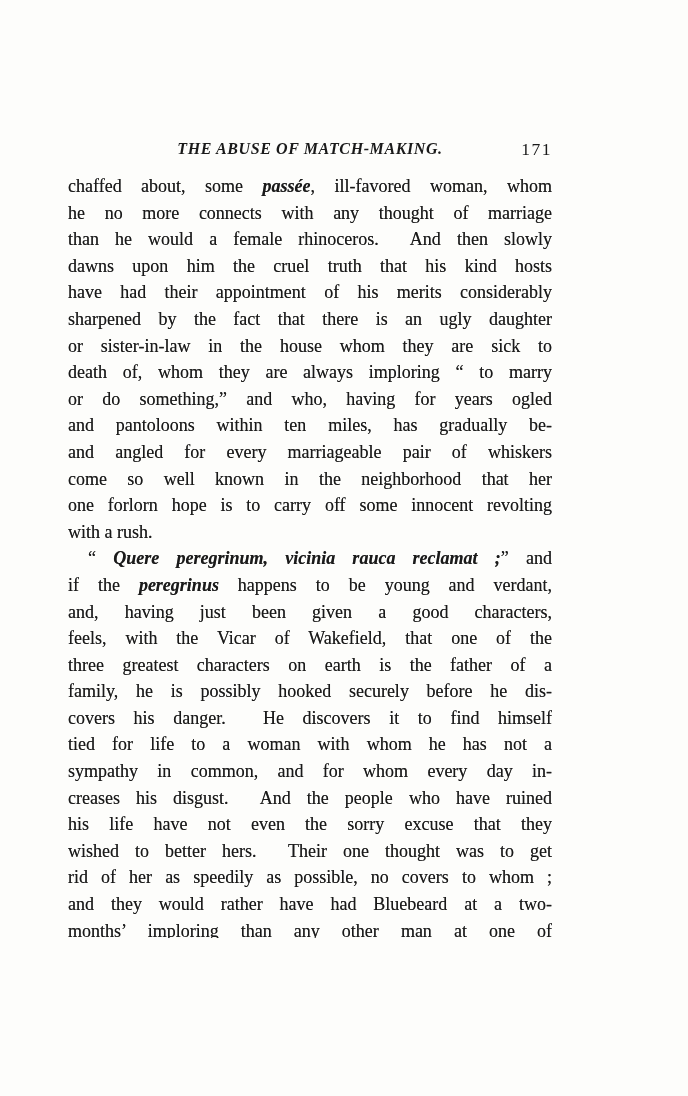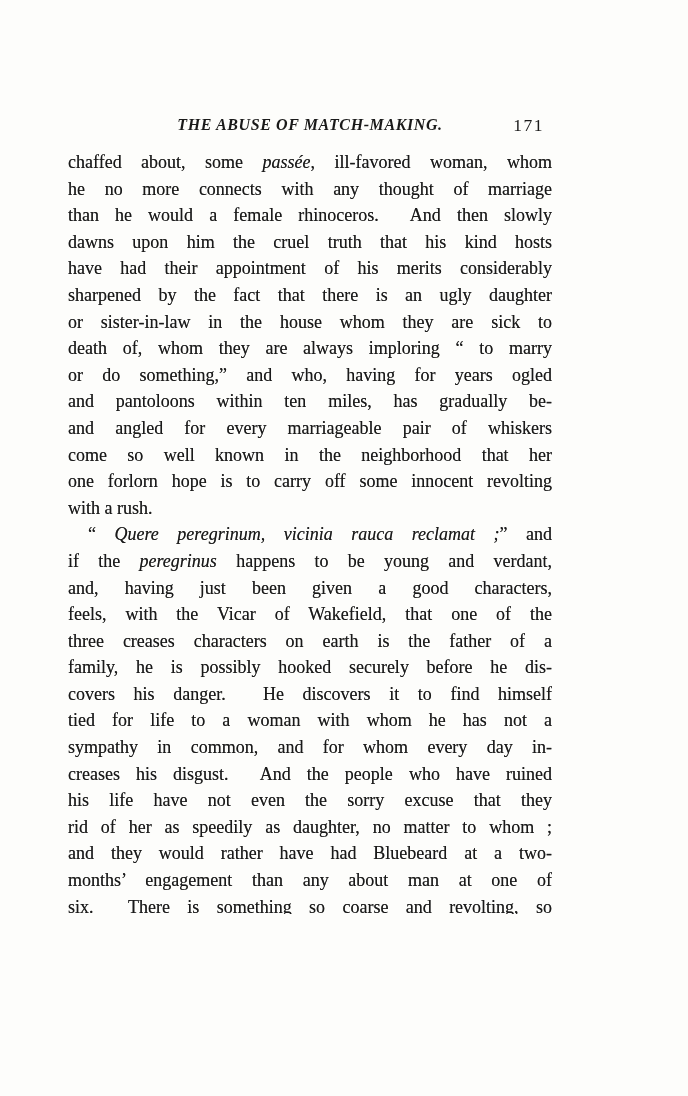--- a/index.html
+++ b/index.html
@@ -10,40 +10,41 @@
     width: 688px;
     height: 1096px;
     font-family: "Liberation Serif", "DejaVu Serif", serif;
     overflow: hidden;
   }
   .sheet {
     position: relative;
     width: 688px;
     height: 914px;
     overflow: hidden;
+    margin-top: 24px;
   }
   .running-head {
     position: absolute;
     left: 68px;
     top: 113px;
     width: 484px;
     height: 24px;
   }
   .running-title {
     display: block;
     text-align: center;
     font-style: italic;
     font-weight: 700;
     font-size: 16px;
     letter-spacing: 0.6px;
     line-height: 24px;
   }
   .page-number {
     position: absolute;
-    right: 8px;
+    right: 0;
     top: 0;
     font-style: normal;
     font-weight: 400;
     font-size: 17.5px;
     letter-spacing: 1.5px;
     line-height: 24px;
   }
   .text-column {
     position: absolute;
     left: 68px;
@@ -60,20 +61,21 @@
     text-shadow: 0 0 0.45px rgba(10, 10, 10, 0.6);
   }
   .line.last {
     text-align-last: left;
   }
   .line.indent {
     text-indent: 20px;
   }
   .run.it {
     font-style: italic;
+    font-weight: bold;
   }
 </style>
 </head>
 <body style="background: rgb(253, 253, 251); color: rgb(26, 26, 26);">
 
 <div class="sheet">
   <div class="running-head">
     <span class="running-title">THE ABUSE OF MATCH-MAKING.</span>
     <span class="page-number">171</span>
   </div>
@@ -92,26 +94,27 @@
         <div class="line"><span class="run">and angled for every marriageable pair of whiskers</span></div>
         <div class="line"><span class="run">come so well known in the neighborhood that her</span></div>
         <div class="line"><span class="run">one forlorn hope is to carry off some innocent revolting</span></div>
         <div class="line last"><span class="run">with a rush.</span></div>
       </div>
       <div>
         <div class="line indent"><span class="run">“ </span><span class="run it">Quere peregrinum, vicinia rauca reclamat ;</span><span class="run">” and</span></div>
         <div class="line"><span class="run">if the </span><span class="run it">peregrinus</span><span class="run"> happens to be young and verdant,</span></div>
         <div class="line"><span class="run">and, having just been given a good characters,</span></div>
         <div class="line"><span class="run">feels, with the Vicar of Wakefield, that one of the</span></div>
-        <div class="line"><span class="run">three creases characters on earth is the father of a</span></div>
+        <div class="line"><span class="run">three greatest characters on earth is the father of a</span></div>
         <div class="line"><span class="run">family, he is possibly hooked securely before he dis-</span></div>
         <div class="line"><span class="run">covers his danger.  He discovers it to find himself</span></div>
         <div class="line"><span class="run">tied for life to a woman with whom he has not a</span></div>
         <div class="line"><span class="run">sympathy in common, and for whom every day in-</span></div>
         <div class="line"><span class="run">creases his disgust.  And the people who have ruined</span></div>
         <div class="line"><span class="run">his life have not even the sorry excuse that they</span></div>
-        <div class="line"><span class="run">rid of her as speedily as daughter, no matter to whom ;</span></div>
+        <div class="line"><span class="run">wished to better hers.  Their one thought was to get</span></div>
+        <div class="line"><span class="run">rid of her as speedily as possible, no covers to whom ;</span></div>
         <div class="line"><span class="run">and they would rather have had Bluebeard at a two-</span></div>
-        <div class="line"><span class="run">months’ engagement than any about man at one of</span></div>
+        <div class="line"><span class="run">months’ imploring than any other man at one of</span></div>
         <div class="line"><span class="run">six.  There is something so coarse and revolting, so</span></div>
       </div>
     </div>
 </div>
 
 </body></html>

